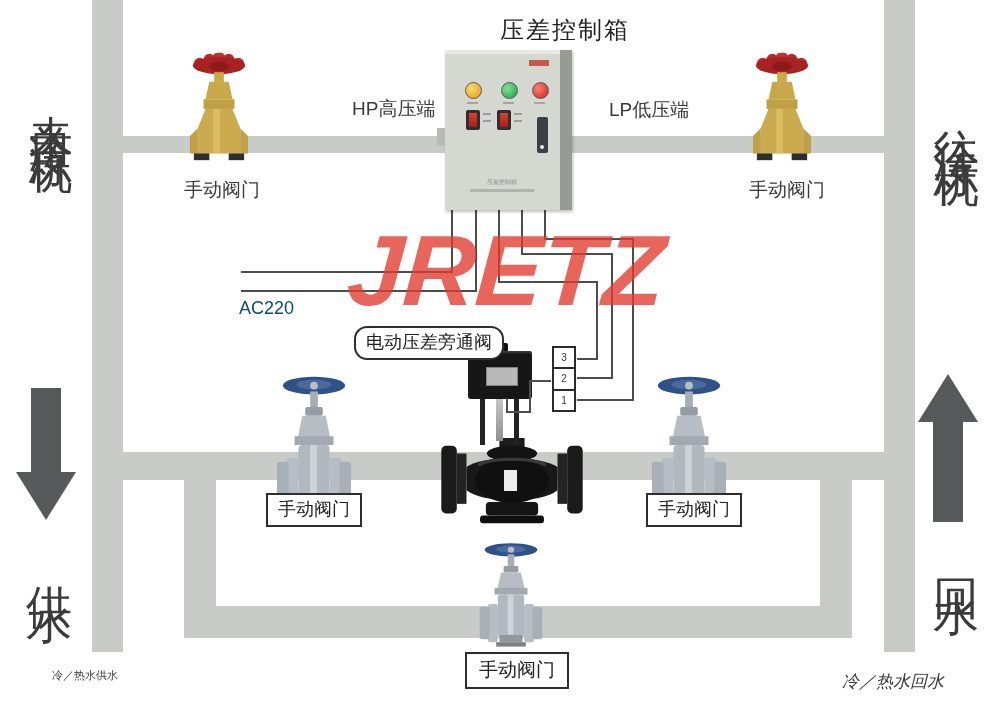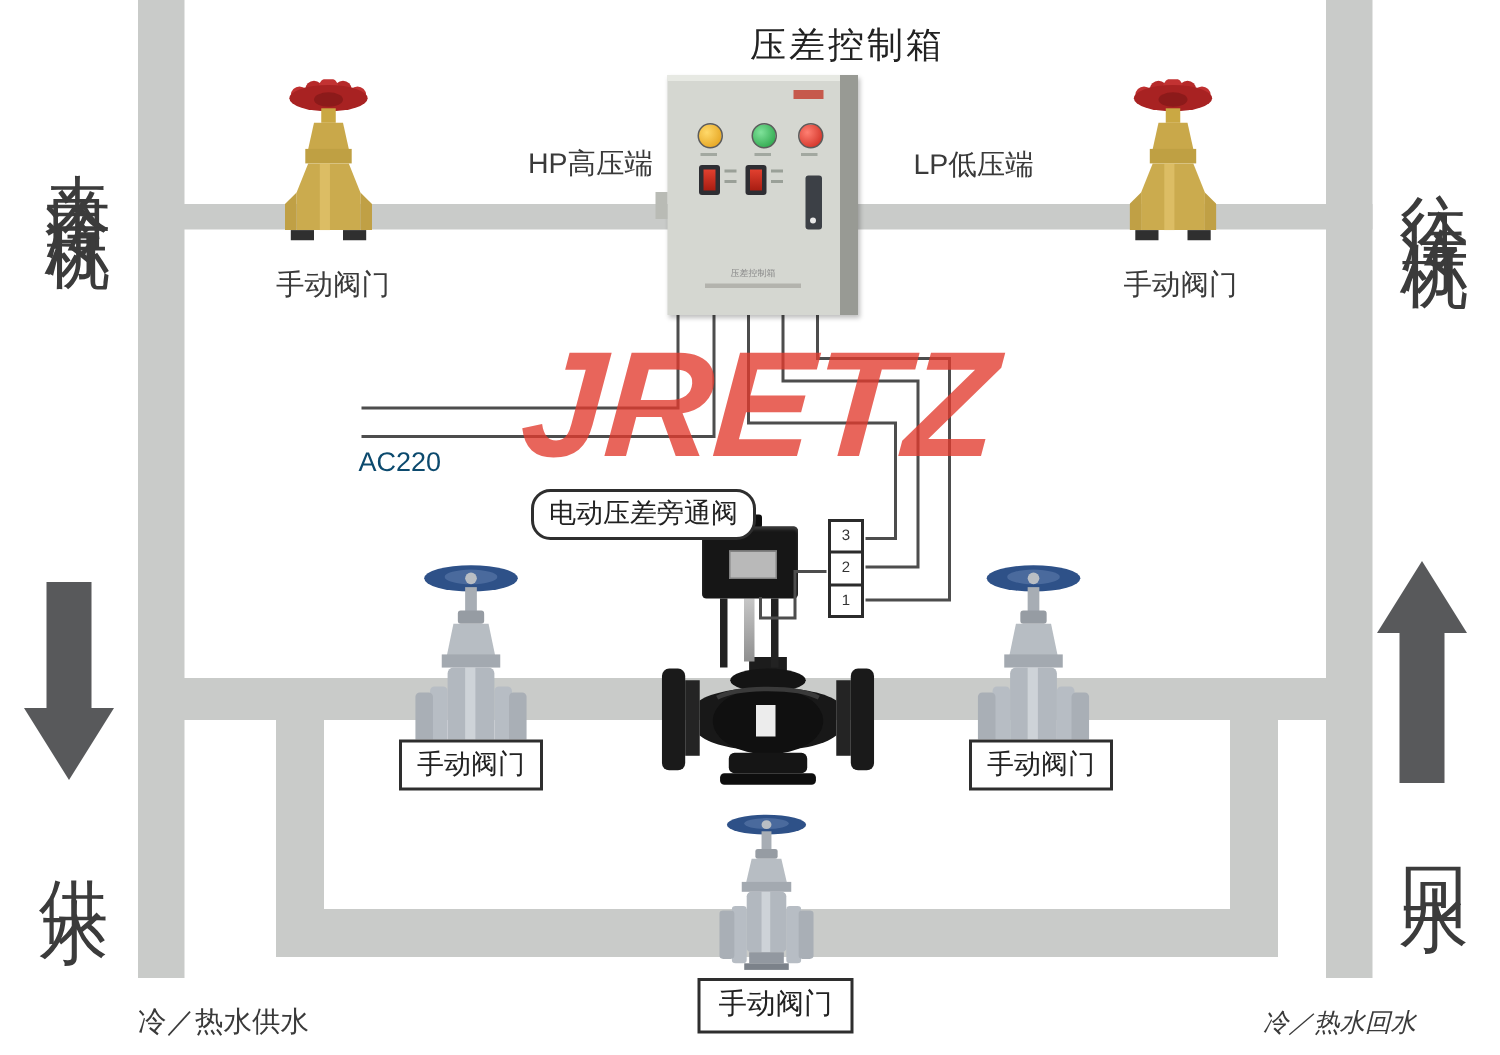--- a/index.html
+++ b/index.html
@@ -209,18 +209,18 @@
 
   <div class="boxlabel" style="left:266px;top:493px;">手动阀门</div>
   <div class="boxlabel" style="left:646px;top:493px;">手动阀门</div>
   <div class="boxlabel" style="left:465px;top:652px;font-size:19px;padding:5px 12px;">手动阀门</div>
 
   <div class="vtext" style="left:22px;top:80px;font-size:44px;letter-spacing:9px;">来自冷冻机</div>
   <div class="vtext" style="left:19px;top:550px;font-size:46px;letter-spacing:12px;">供水</div>
   <div class="vtext" style="left:926px;top:92px;font-size:46px;letter-spacing:11px;">往冷冻机</div>
   <div class="vtext" style="left:926px;top:542px;font-size:46px;letter-spacing:12px;">回水</div>
 
-  <div class="htext" style="left:52px;top:668px;font-size:19px;margin-left:40px;">冷／热水供水</div>
+  <div class="htext" style="left:52px;top:668px;font-size:11px;">冷／热水供水</div>
   <div class="htext" style="left:842px;top:670px;font-size:17px;font-style:italic;">冷／热水回水</div>
 
   <div class="wm">JRETZ</div>
 
 </div>
 
 </body></html>

